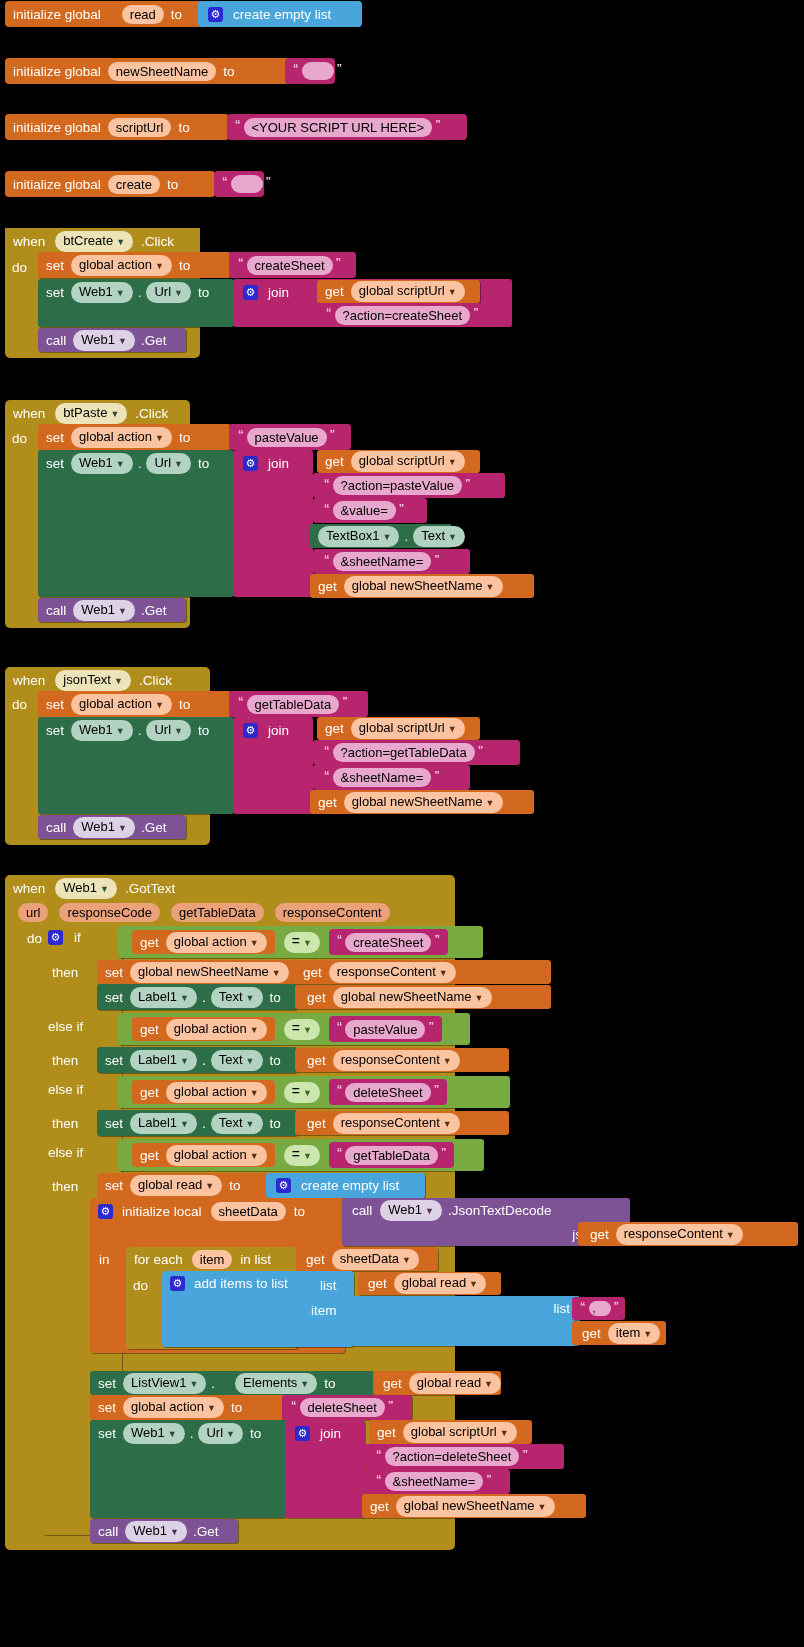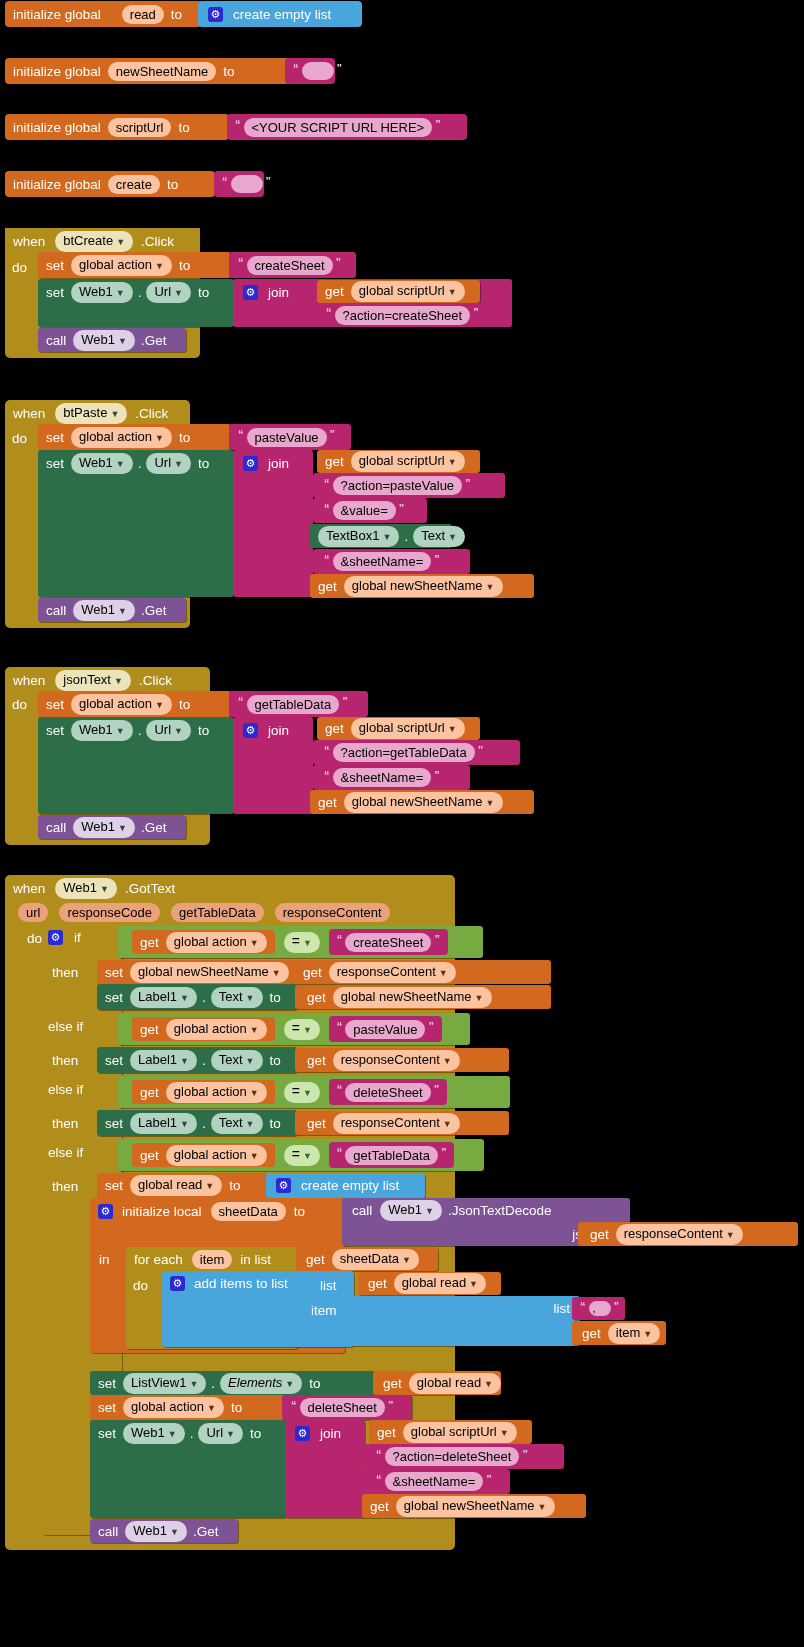--- a/index.html
+++ b/index.html
@@ -707,21 +707,21 @@
   </div>
 </div>
 
 <div class="blk c-set sh" style="left:90px;top:1371px;width:285px;height:24px;border-radius:3px;">
   <div class="row" style="height:24px;padding-left:8px;">
     <span class="lbl">set</span>
     <span class="pill pill-set" style="margin-left:7px;">
       <span>ListView1</span><span class="caret-d">▼</span>
     </span>
     <span class="lbl" style="margin-left:5px;">.</span>
-    <span class="pill pill-set" style="margin-left:5px;font-style:italic;">
+    <span class="pill pill-set" style="margin-left:20px;">
       <span>Elements</span><span class="caret-d">▼</span>
     </span>
     <span class="lbl" style="margin-left:7px;">to</span>
   </div>
 </div>
 <div class="blk c-var sh" style="left:373px;top:1371px;width:128px;height:24px;border-radius:3px;">
   <div class="row" style="height:24px;padding-left:10px;">
     <span class="lbl">get</span>
     <span class="pill pill-var" style="margin-left:7px;">
       <span>global read</span><span class="caret">▼</span>

